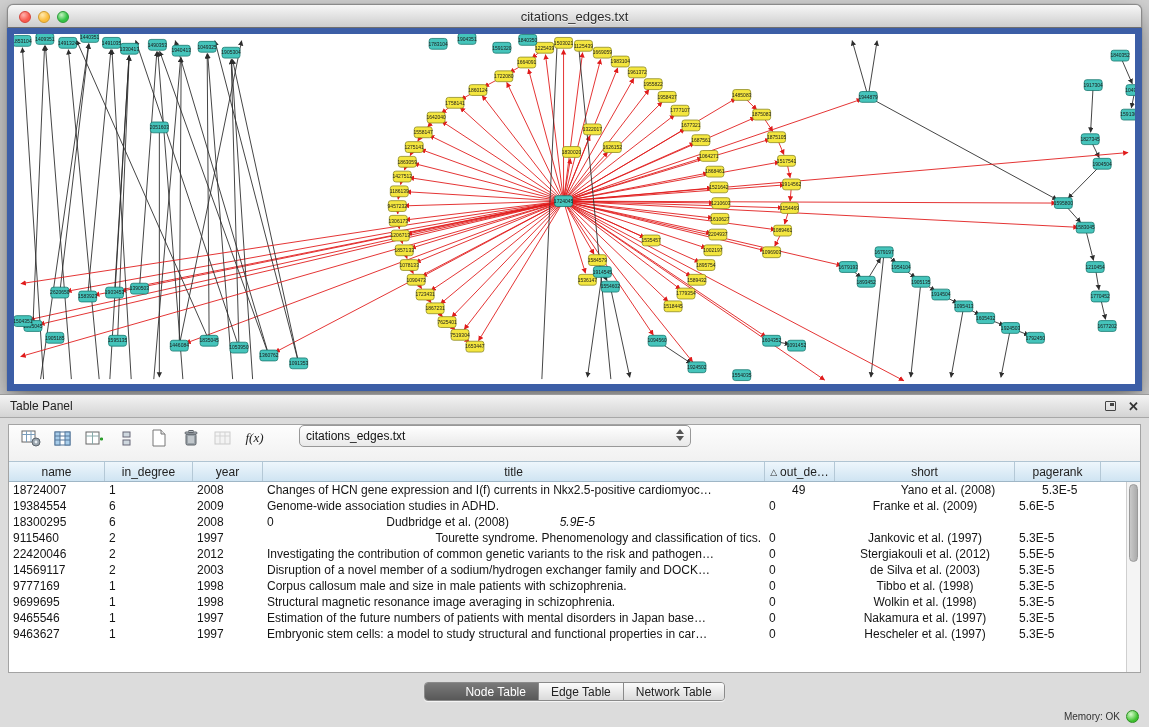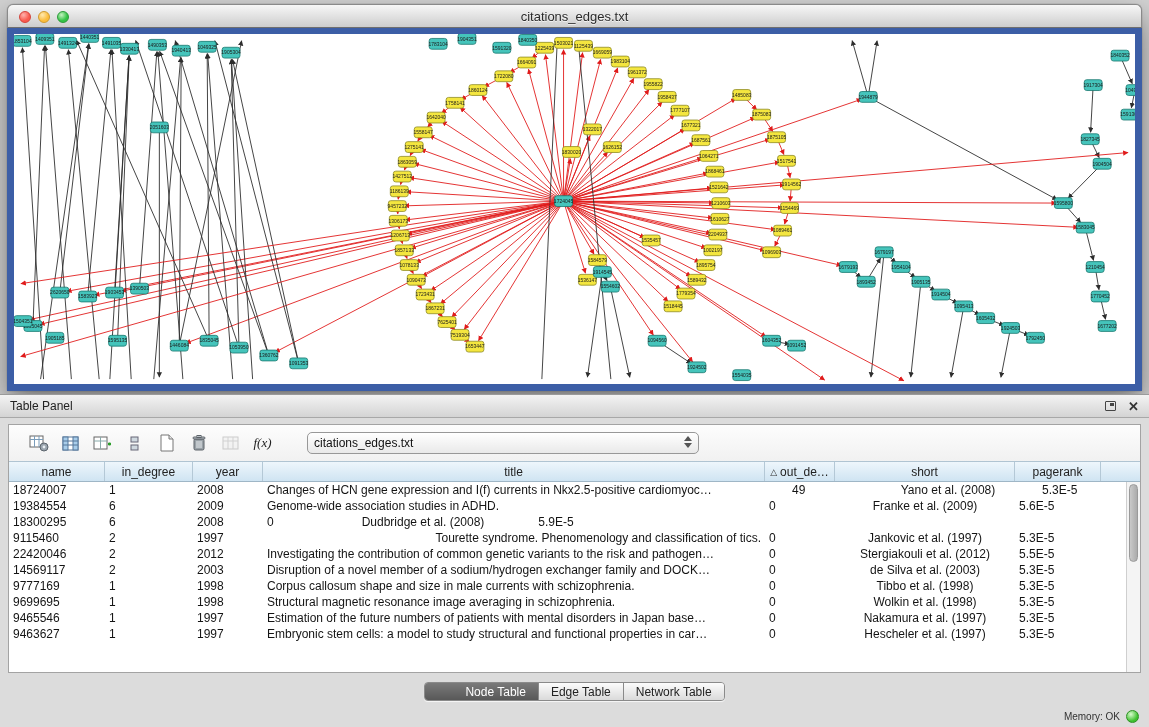--- a/index.html
+++ b/index.html
@@ -28,21 +28,21 @@
   .panel-header { height:23px; background:linear-gradient(#f3f3f3,#d4d4d4);
     border-bottom:1px solid #a8a8a8; display:flex; align-items:center; padding:0 10px; }
   .panel-header .ph-title { font-size:12px; color:#222; flex:1; }
   .ph-icons { display:flex; gap:12px; align-items:center; }
   .float-icon { width:11px; height:10px; border:1.5px solid #444; border-radius:1px; position:relative; }
   .float-icon:before { content:""; position:absolute; right:1px; top:1px; width:4px; height:3px; background:#444; }
   .close-icon { font-size:13px; font-weight:bold; color:#333; line-height:1; cursor:default; }
 
   .panel-box { position:absolute; left:8px; right:8px; top:29px; bottom:54px;
     background:#fdfdfd; border:1px solid #a3a3a3; }
-  .toolbar { height:36px; display:flex; align-items:center; gap:5px; padding-left:16px;
+  .toolbar { height:36px; display:flex; gap:5px; padding-left:8px;
     background:linear-gradient(#fdfdfd,#f1f1f1); }
   .tool-btn { width:27px; height:26px; display:flex; align-items:center; justify-content:center;
     border:none; background:transparent; border-radius:4px; }
   .tool-btn svg { display:block; }
   .fx-btn { font-size:13px; font-style:italic; color:#222; font-family:"Liberation Serif", serif; }
   .dropdown { margin-left:26px; width:392px; height:22px; border:1px solid #989898; border-radius:5px;
     background:linear-gradient(#ffffff,#e9e9e9); display:flex; align-items:center; padding:0 6px;
     font-size:12px; color:#111; position:relative; }
   .dd-arrows { position:absolute; right:6px; top:3px; display:flex; flex-direction:column; gap:2px; }
   .dd-arrows .up { width:0; height:0; border-left:4px solid transparent; border-right:4px solid transparent; border-bottom:5px solid #555; }
@@ -851,22 +851,22 @@
           <div class="t-cell" style="width: 502px; text-align: left;">Genome-wide association studies in ADHD.</div>
           <div class="t-cell" style="width: 70px; text-align: left;">0</div>
           <div class="t-cell" style="width: 180px; text-align: center;">Franke et al. (2009)</div>
           <div class="t-cell" style="width: 86px; text-align: left;">5.6E-5</div>
         </div>
         <div class="t-row">
           <div class="t-cell" style="width: 96px; text-align: left;">18300295</div>
           <div class="t-cell" style="width: 88px; text-align: left;">6</div>
           <div class="t-cell" style="width: 70px; text-align: left;">2008</div>
           <div class="t-cell" style="width: 70px; text-align: left;">0</div>
-          <div class="t-cell" style="width: 180px; text-align: center;">Dudbridge et al. (2008)</div>
-          <div class="t-cell" style="width: 86px; text-align: center;">5.9E-5</div>
+          <div class="t-cell" style="width: 180px; text-align: right;">Dudbridge et al. (2008)</div>
+          <div class="t-cell" style="width: 86px; text-align: right; font-style: italic;">5.9E-5</div>
         </div>
         <div class="t-row">
           <div class="t-cell" style="width: 96px; text-align: left;">9115460</div>
           <div class="t-cell" style="width: 88px; text-align: left;">2</div>
           <div class="t-cell" style="width: 70px; text-align: left;">1997</div>
           <div class="t-cell" style="width: 502px; text-align: right;">Tourette syndrome. Phenomenology and classification of tics.</div>
           <div class="t-cell" style="width: 70px; text-align: left;">0</div>
           <div class="t-cell" style="width: 180px; text-align: center;">Jankovic et al. (1997)</div>
           <div class="t-cell" style="width: 86px; text-align: left;">5.3E-5</div>
         </div>
@@ -885,21 +885,21 @@
           <div class="t-cell" style="width: 70px; text-align: left;">2003</div>
           <div class="t-cell" style="width: 502px; text-align: left;">Disruption of a novel member of a sodium/hydrogen exchanger family and DOCK…</div>
           <div class="t-cell" style="width: 70px; text-align: left;">0</div>
           <div class="t-cell" style="width: 180px; text-align: center;">de Silva et al. (2003)</div>
           <div class="t-cell" style="width: 86px; text-align: left;">5.3E-5</div>
         </div>
         <div class="t-row">
           <div class="t-cell" style="width: 96px; text-align: left;">9777169</div>
           <div class="t-cell" style="width: 88px; text-align: left;">1</div>
           <div class="t-cell" style="width: 70px; text-align: left;">1998</div>
-          <div class="t-cell" style="width: 502px; text-align: left;">Corpus callosum shape and size in male currents with schizophrenia.</div>
+          <div class="t-cell" style="width: 502px; text-align: left;">Corpus callosum male and size in male patients with schizophrenia.</div>
           <div class="t-cell" style="width: 70px; text-align: left;">0</div>
           <div class="t-cell" style="width: 180px; text-align: center;">Tibbo et al. (1998)</div>
           <div class="t-cell" style="width: 86px; text-align: left;">5.3E-5</div>
         </div>
         <div class="t-row">
           <div class="t-cell" style="width: 96px; text-align: left;">9699695</div>
           <div class="t-cell" style="width: 88px; text-align: left;">1</div>
           <div class="t-cell" style="width: 70px; text-align: left;">1998</div>
           <div class="t-cell" style="width: 502px; text-align: left;">Structural magnetic resonance image averaging in schizophrenia.</div>
           <div class="t-cell" style="width: 70px; text-align: left;">0</div>

